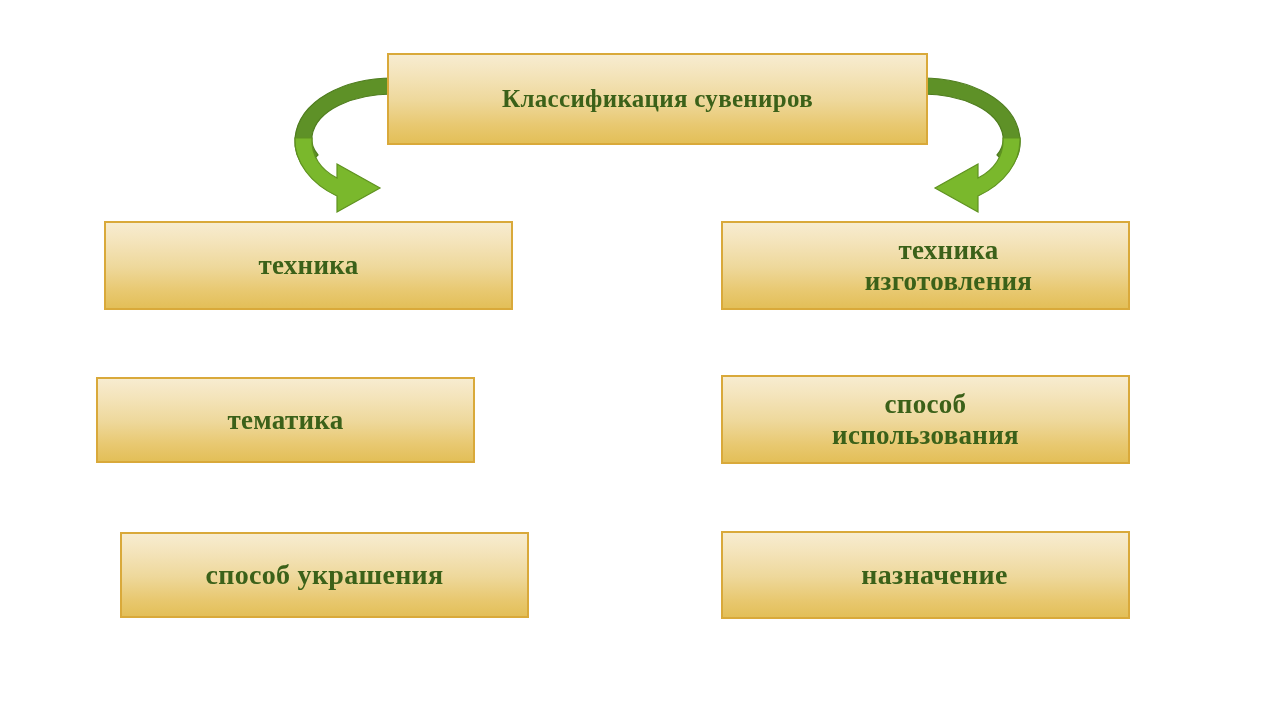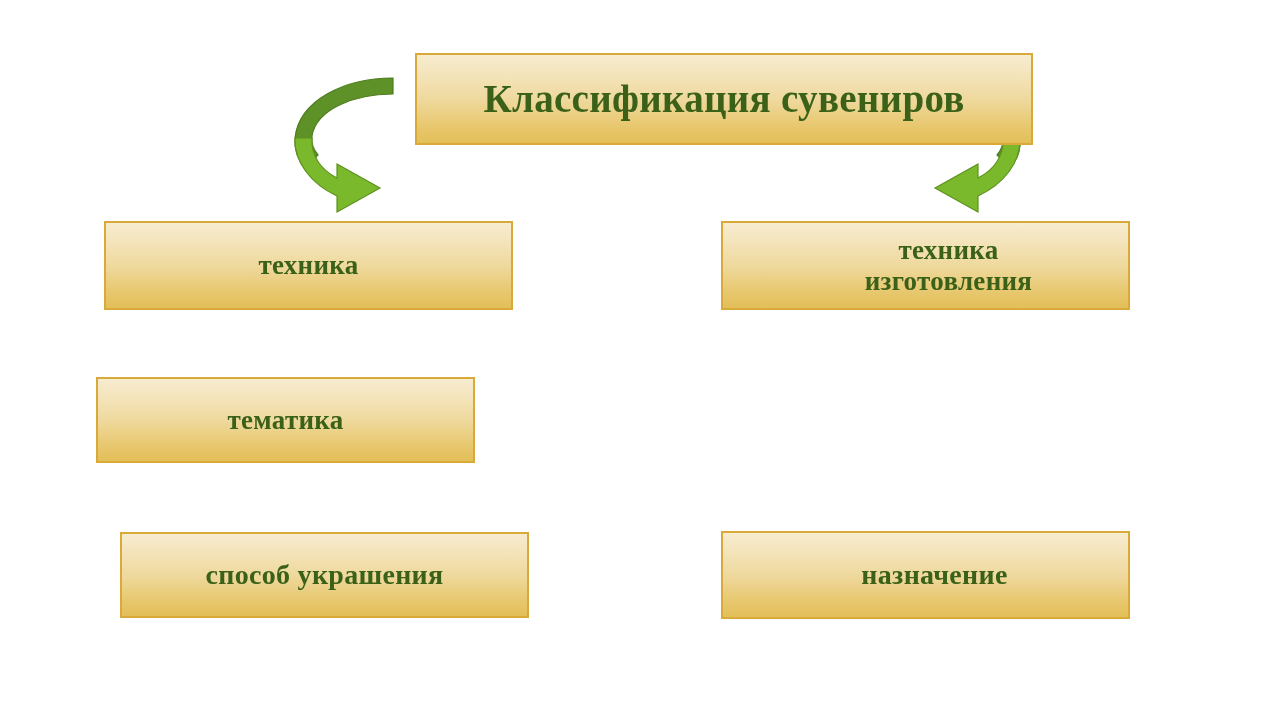--- a/index.html
+++ b/index.html
@@ -47,24 +47,23 @@
   .node .node-label {
     display: block;
     padding: 0 10px;
     white-space: pre-line;
   }
 
   
   #node-title {
     left: 387px;
     top: 53px;
-    width: 618px;
+    width: 541px;
     height: 92px;
-    font-size: 39px;
-    margin-left: 28px;
+    font-size: 25px;
   }
 
   
   #node-material {
     left: 104px;
     top: 221px;
     width: 409px;
     height: 89px;
     font-size: 27px;
   }
@@ -179,18 +178,22 @@
 
   <div class="node" id="node-decoration">
     <span class="node-label">способ украшения</span>
   </div>
 
   <div class="node" id="node-technique">
     <span class="node-label">техника
 изготовления</span>
   </div>
 
+  <div class="node" id="node-usage">
+    <span class="node-label">способ
+использования</span>
+  </div>
 
   <div class="node" id="node-purpose">
     <span class="node-label">назначение</span>
   </div>
 
 </div>
 
 </body></html>

